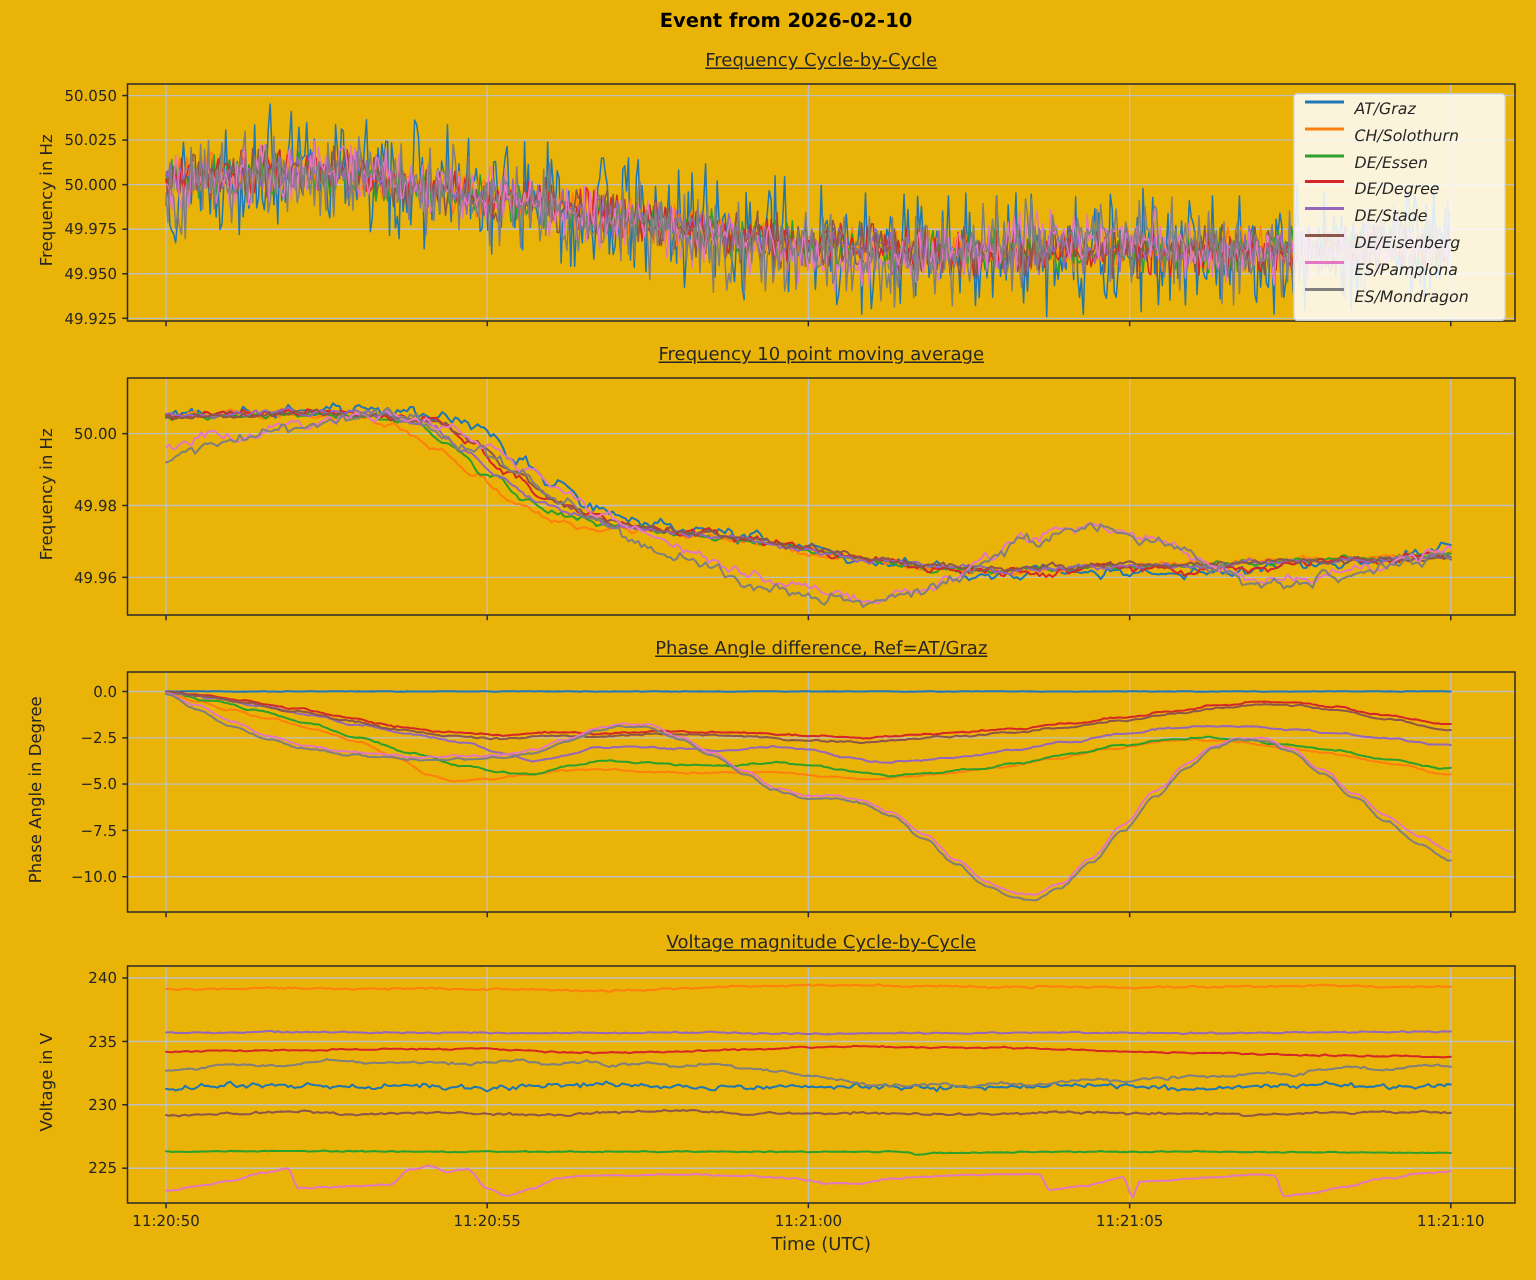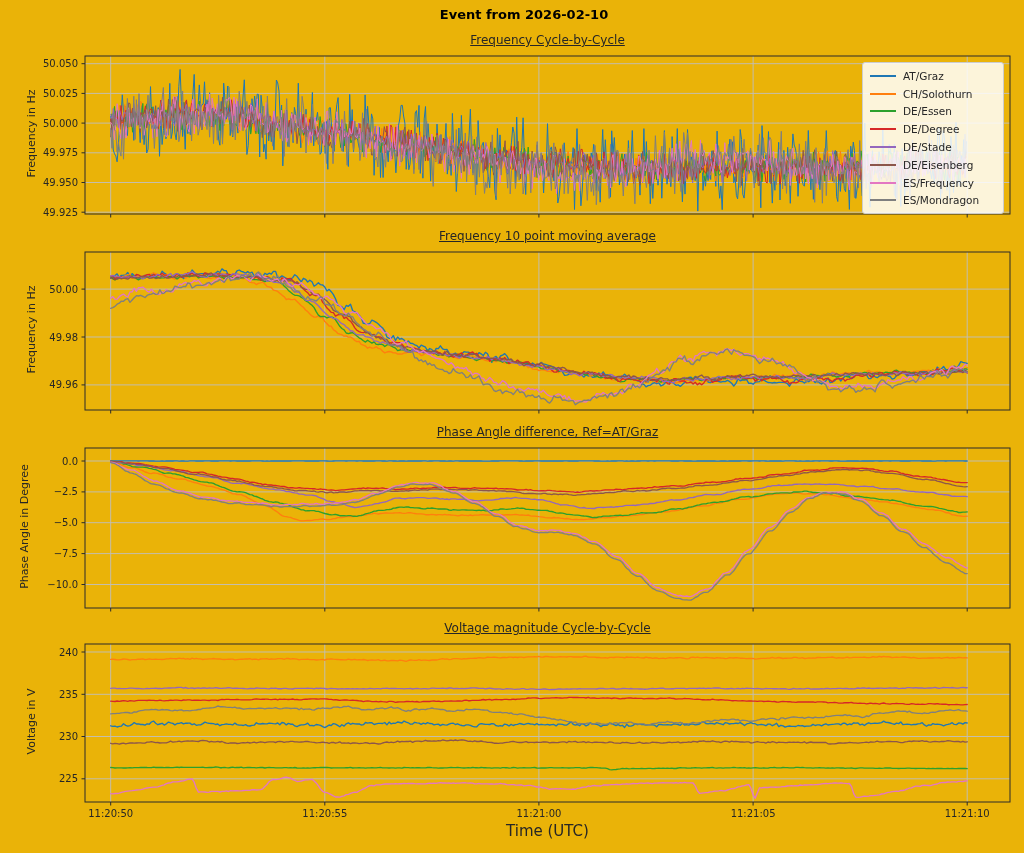--- a/index.html
+++ b/index.html
@@ -10,27 +10,27 @@
   .subplot-title{position:absolute;left:85px;width:925px;text-align:center;
                  font-size:12px;color:#262626;text-decoration:underline;}
   #t1{top:33px}#t2{top:229px}#t3{top:425px}#t4{top:621px}
   .ylabel{position:absolute;width:200px;text-align:center;font-size:11px;color:#262626;
           transform:rotate(-90deg);}
   #yl1{left:-69px;top:127px}
   #yl2{left:-69px;top:323px}
   #yl3{left:-76px;top:520px}
   #yl4{left:-69px;top:715px}
   .xlabel{position:absolute;left:85px;width:925px;top:822px;text-align:center;
-          font-size:15px;color:#262626;}
+          font-size:12px;color:#262626;}
   #plot-canvas{position:absolute;left:0;top:0;}
   #plot-canvas text{font-family:"DejaVu Sans",sans-serif;}
   #legend{position:absolute;left:862px;top:62px;width:142px;box-sizing:border-box;
           background:rgba(255,255,255,0.85);border:1px solid #cccccc;border-radius:3px;
           padding:4px 7px;}
-  .legend-item{display:flex;align-items:center;height:17.8px;}
+  .legend-item{display:flex;align-items:flex-start;height:17.8px;font-style:italic;}
   .legend-line{width:26px;height:2px;flex:0 0 26px;margin-right:7px;}
   .legend-label{font-size:10.5px;color:#262626;white-space:nowrap;}
 </style>
 </head>
 <body>
 
 <div class="figure">
   <div class="suptitle">Event from 2026-02-10</div>
 
   <div class="subplot-title" id="t1">Frequency Cycle-by-Cycle</div>
@@ -229,21 +229,21 @@
       <div class="legend-item">
         <span class="legend-line" style="background: rgb(148, 103, 189);"></span>
         <span class="legend-label">DE/Stade</span>
       </div>
       <div class="legend-item">
         <span class="legend-line" style="background: rgb(140, 86, 75);"></span>
         <span class="legend-label">DE/Eisenberg</span>
       </div>
       <div class="legend-item">
         <span class="legend-line" style="background: rgb(227, 119, 194);"></span>
-        <span class="legend-label">ES/Frequency</span>
+        <span class="legend-label">ES/Pamplona</span>
       </div>
       <div class="legend-item">
         <span class="legend-line" style="background: rgb(127, 127, 127);"></span>
         <span class="legend-label">ES/Mondragon</span>
       </div>
     </div>
 
   <div class="xlabel">Time (UTC)</div>
 </div>
 

